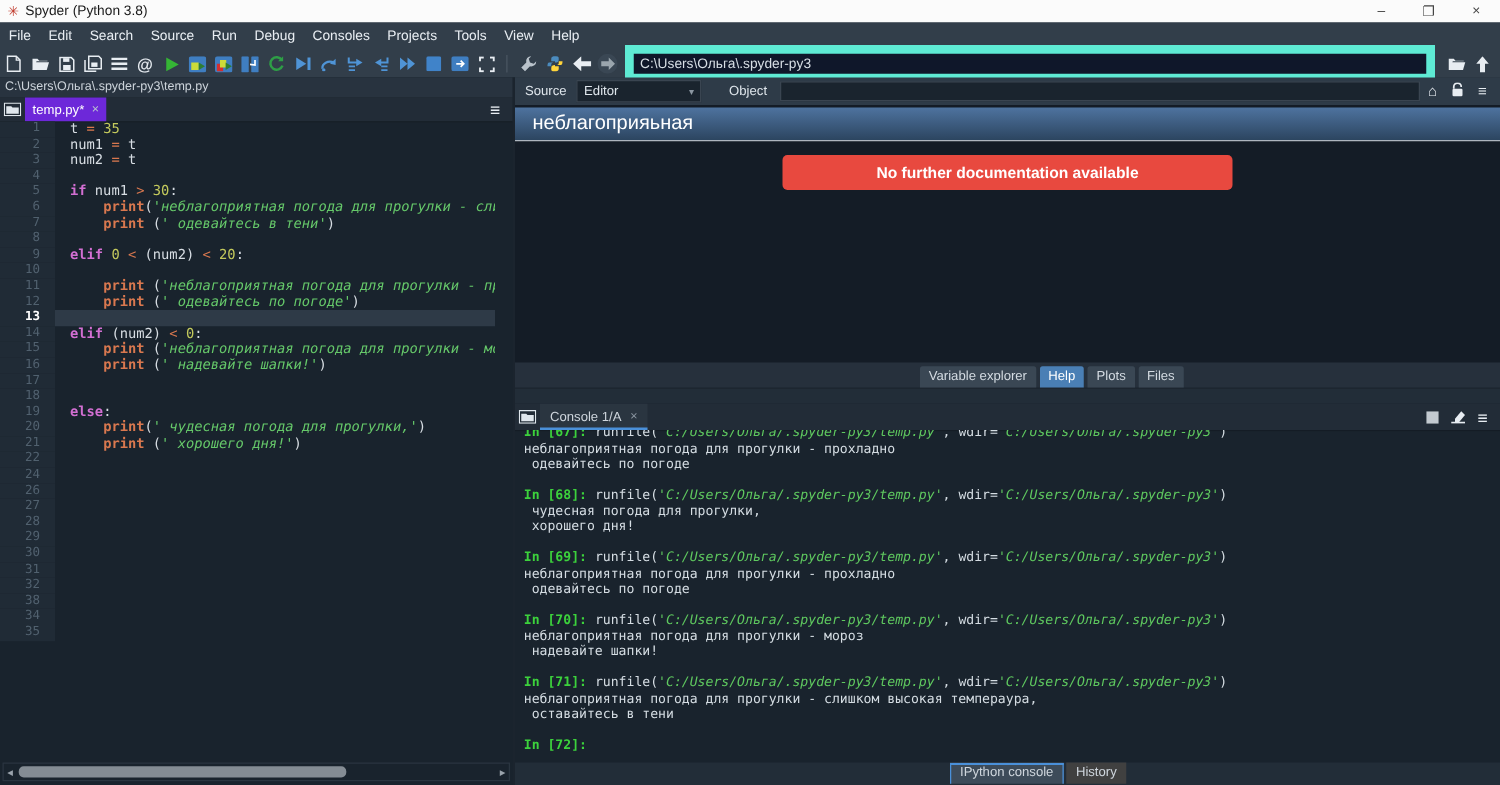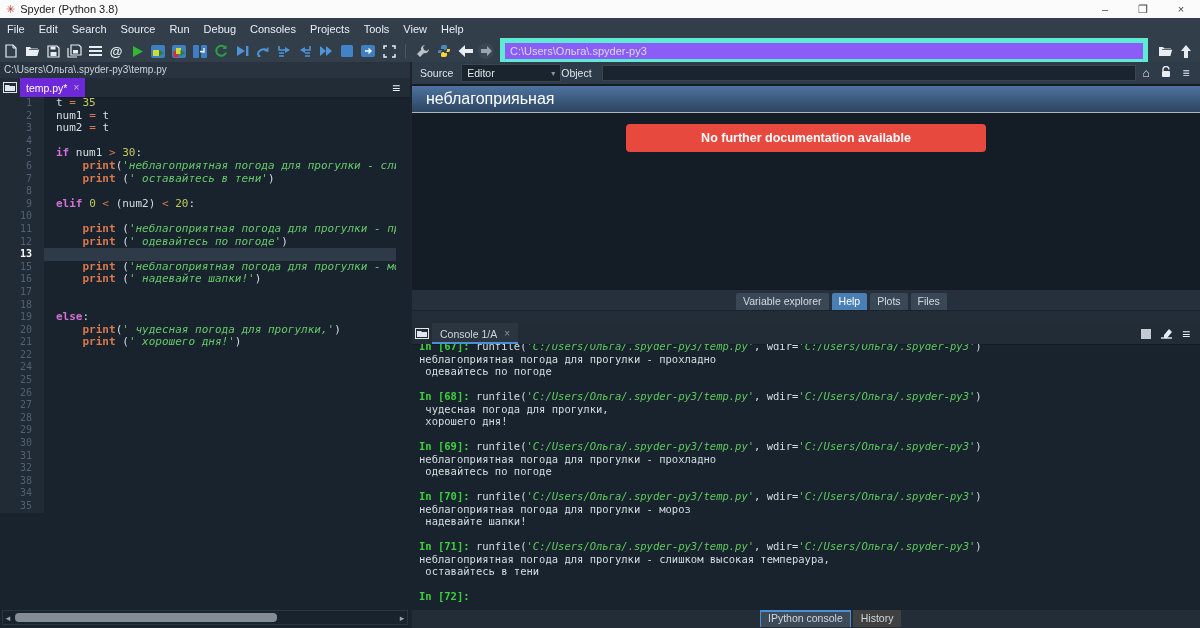--- a/index.html
+++ b/index.html
@@ -17,21 +17,21 @@
   #menubar{position:absolute;left:0;top:18px;width:1200px;height:22px;background:#323e4a;
            display:flex;align-items:center;font-size:11px;color:#e9eef3;}
   .menu-item{padding:0 7px;line-height:22px;}
   
   #toolbar{position:absolute;left:0;top:40px;width:1200px;height:22px;background:#323e4a;
            display:flex;align-items:center;border-bottom:1px solid #232e39;}
   .tbi{width:20px;height:18px;display:flex;align-items:center;justify-content:center;
        margin-left:1px;flex:0 0 auto;font-size:13px;}
   .tbi svg{display:block;}
   .tb-sep{width:1px;height:14px;background:#4a5662;margin:0 6px;flex:0 0 auto;}
-  #path-input{flex:1;height:16px;margin:0 6px 0 4px;background:#8b5cf6;border:5px solid #5eead4;
+  #path-input{flex:1;height:16px;margin:0 6px 0 4px;background:#0f172a;border:7px solid #5eead4;
               color:#d7dee5;font-size:11px;padding:0 5px;font-family:"Liberation Sans",sans-serif;}
   .glyph-white{color:#e8edf2;}
   
   #editor-pane{position:absolute;left:0;top:62px;width:410px;height:566px;background:#19232d;
                border-right:2px solid #1b242e;}
   #ed-breadcrumb{height:16px;line-height:16px;padding-left:4px;font-size:10px;color:#ccd3da;
                  background:#28333f;}
   #ed-tabbar{height:19px;background:#222c37;display:flex;align-items:center;border-bottom:1px solid #141c25;}
   .mini-btn{width:20px;height:17px;display:flex;align-items:center;justify-content:center;}
   #ed-tab{background:#6d28d9;color:#fff;font-size:10.5px;height:19px;display:flex;align-items:center;
@@ -58,21 +58,21 @@
   #ed-hthumb{height:9px;width:262px;margin-left:2px;background:#848c94;border-radius:4px;}
   
   #right-pane{position:absolute;left:412px;top:62px;width:788px;height:566px;}
   
   #help-header{position:absolute;left:0;top:0;width:788px;height:22px;background:#2e3b48;
                display:flex;align-items:center;font-size:10.5px;color:#dfe6ec;}
   #help-source-label{margin-left:8px;}
   #help-source-select{width:88px;height:16px;background:#1a242e;border:1px solid #3a4551;color:#dfe6ec;
                       font-size:10.5px;margin-left:8px;display:flex;align-items:center;padding:0 5px;}
   #help-source-select .dd{margin-left:auto;color:#8b96a1;font-size:8px;}
-  #help-object-label{}
+  #help-object-label{margin-left:22px;}
   #help-object-input{flex:1;height:14px;margin-left:10px;background:#1a242e;border:1px solid #3a4551;
                      color:#dfe6ec;font-size:10.5px;padding:0 4px;font-family:"Liberation Sans",sans-serif;}
   .help-hicon{width:20px;text-align:center;color:#e8edf2;font-size:12px;flex:0 0 20px;}
   #help-content{position:absolute;left:0;top:22px;width:788px;height:219px;background:#141c26;overflow:hidden;}
   #help-banner{height:26px;margin-top:2px;background:linear-gradient(#4e739f,#2c4560);
                border-bottom:1px solid #aeb6bf;display:flex;align-items:center;}
   #help-title{font-size:16px;color:#ffffff;padding-left:14px;}
   #help-alert{position:absolute;left:214px;top:40px;width:360px;height:28px;background:#e8493f;
               border-radius:4px;display:flex;align-items:center;justify-content:center;
               color:#fff;font-weight:bold;font-size:12.5px;}
@@ -306,37 +306,37 @@
       </div>
       <span class="mini-btn hamburger" style="margin-left:auto;margin-right:4px;">≡</span>
     </div>
     <div id="ed-code">
         <div class="code-row"><span class="ln">1</span><span class="lc"><span class="tk-pl">t </span><span class="tk-op">= </span><span class="tk-num">35</span></span></div>
         <div class="code-row"><span class="ln">2</span><span class="lc"><span class="tk-pl">num1 </span><span class="tk-op">= </span><span class="tk-pl">t</span></span></div>
         <div class="code-row"><span class="ln">3</span><span class="lc"><span class="tk-pl">num2 </span><span class="tk-op">= </span><span class="tk-pl">t</span></span></div>
         <div class="code-row"><span class="ln">4</span><span class="lc"></span></div>
         <div class="code-row"><span class="ln">5</span><span class="lc"><span class="tk-kw">if</span><span class="tk-pl"> num1 </span><span class="tk-op">&gt; </span><span class="tk-num">30</span><span class="tk-pl">:</span></span></div>
         <div class="code-row"><span class="ln">6</span><span class="lc"><span class="tk-pl">    </span><span class="tk-bi">print</span><span class="tk-pl">(</span><span class="tk-str">'неблагоприятная погода для прогулки - слишко</span></span></div>
-        <div class="code-row"><span class="ln">7</span><span class="lc"><span class="tk-pl">    </span><span class="tk-bi">print</span><span class="tk-pl"> (</span><span class="tk-str">' оставайтесь в тени'</span><span class="tk-pl">)</span></span></div>
+        <div class="code-row"><span class="ln">7</span><span class="lc"><span class="tk-pl">    </span><span class="tk-bi">print</span><span class="tk-pl"> (</span><span class="tk-str">' одевайтесь в тени'</span><span class="tk-pl">)</span></span></div>
         <div class="code-row"><span class="ln">8</span><span class="lc"></span></div>
         <div class="code-row"><span class="ln">9</span><span class="lc"><span class="tk-kw">elif</span><span class="tk-pl"> </span><span class="tk-num">0</span><span class="tk-op"> &lt; </span><span class="tk-pl">(num2)</span><span class="tk-op"> &lt; </span><span class="tk-num">20</span><span class="tk-pl">:</span></span></div>
         <div class="code-row"><span class="ln">10</span><span class="lc"></span></div>
         <div class="code-row"><span class="ln">11</span><span class="lc"><span class="tk-pl">    </span><span class="tk-bi">print</span><span class="tk-pl"> (</span><span class="tk-str">'неблагоприятная погода для прогулки - прох</span></span></div>
         <div class="code-row"><span class="ln">12</span><span class="lc"><span class="tk-pl">    </span><span class="tk-bi">print</span><span class="tk-pl"> (</span><span class="tk-str">' одевайтесь по погоде'</span><span class="tk-pl">)</span></span></div>
         <div class="code-row current"><span class="ln">13</span><span class="lc"></span></div>
+        <div class="code-row"><span class="ln">14</span><span class="lc"><span class="tk-kw">elif</span><span class="tk-pl"> (num2) </span><span class="tk-op">&lt; </span><span class="tk-num">0</span><span class="tk-pl">:</span></span></div>
         <div class="code-row"><span class="ln">15</span><span class="lc"><span class="tk-pl">    </span><span class="tk-bi">print</span><span class="tk-pl"> (</span><span class="tk-str">'неблагоприятная погода для прогулки - моро</span></span></div>
         <div class="code-row"><span class="ln">16</span><span class="lc"><span class="tk-pl">    </span><span class="tk-bi">print</span><span class="tk-pl"> (</span><span class="tk-str">' надевайте шапки!'</span><span class="tk-pl">)</span></span></div>
         <div class="code-row"><span class="ln">17</span><span class="lc"></span></div>
         <div class="code-row"><span class="ln">18</span><span class="lc"></span></div>
         <div class="code-row"><span class="ln">19</span><span class="lc"><span class="tk-kw">else</span><span class="tk-pl">:</span></span></div>
         <div class="code-row"><span class="ln">20</span><span class="lc"><span class="tk-pl">    </span><span class="tk-bi">print</span><span class="tk-pl">(</span><span class="tk-str">' чудесная погода для прогулки,'</span><span class="tk-pl">)</span></span></div>
         <div class="code-row"><span class="ln">21</span><span class="lc"><span class="tk-pl">    </span><span class="tk-bi">print</span><span class="tk-pl"> (</span><span class="tk-str">' хорошего дня!'</span><span class="tk-pl">)</span></span></div>
         <div class="code-row"><span class="ln">22</span><span class="lc"></span></div>
         <div class="code-row"><span class="ln">24</span><span class="lc"></span></div>
-        <div class="code-row"><span class="ln">25</span><span class="lc"></span></div>
         <div class="code-row"><span class="ln">26</span><span class="lc"></span></div>
         <div class="code-row"><span class="ln">27</span><span class="lc"></span></div>
         <div class="code-row"><span class="ln">28</span><span class="lc"></span></div>
         <div class="code-row"><span class="ln">29</span><span class="lc"></span></div>
         <div class="code-row"><span class="ln">30</span><span class="lc"></span></div>
         <div class="code-row"><span class="ln">31</span><span class="lc"></span></div>
         <div class="code-row"><span class="ln">32</span><span class="lc"></span></div>
         <div class="code-row"><span class="ln">38</span><span class="lc"></span></div>
         <div class="code-row"><span class="ln">34</span><span class="lc"></span></div>
         <div class="code-row"><span class="ln">35</span><span class="lc"></span></div>

